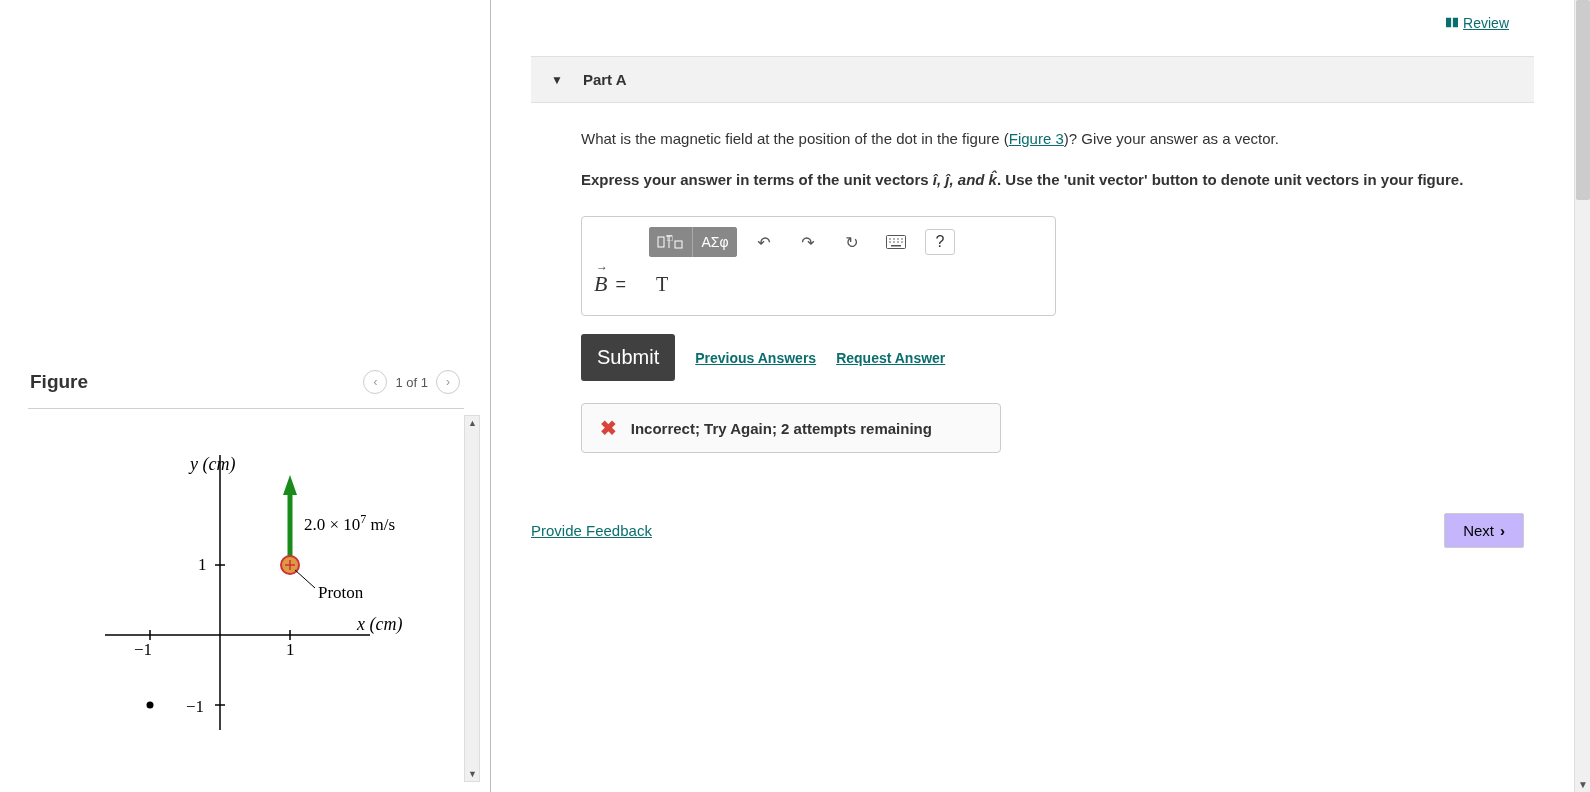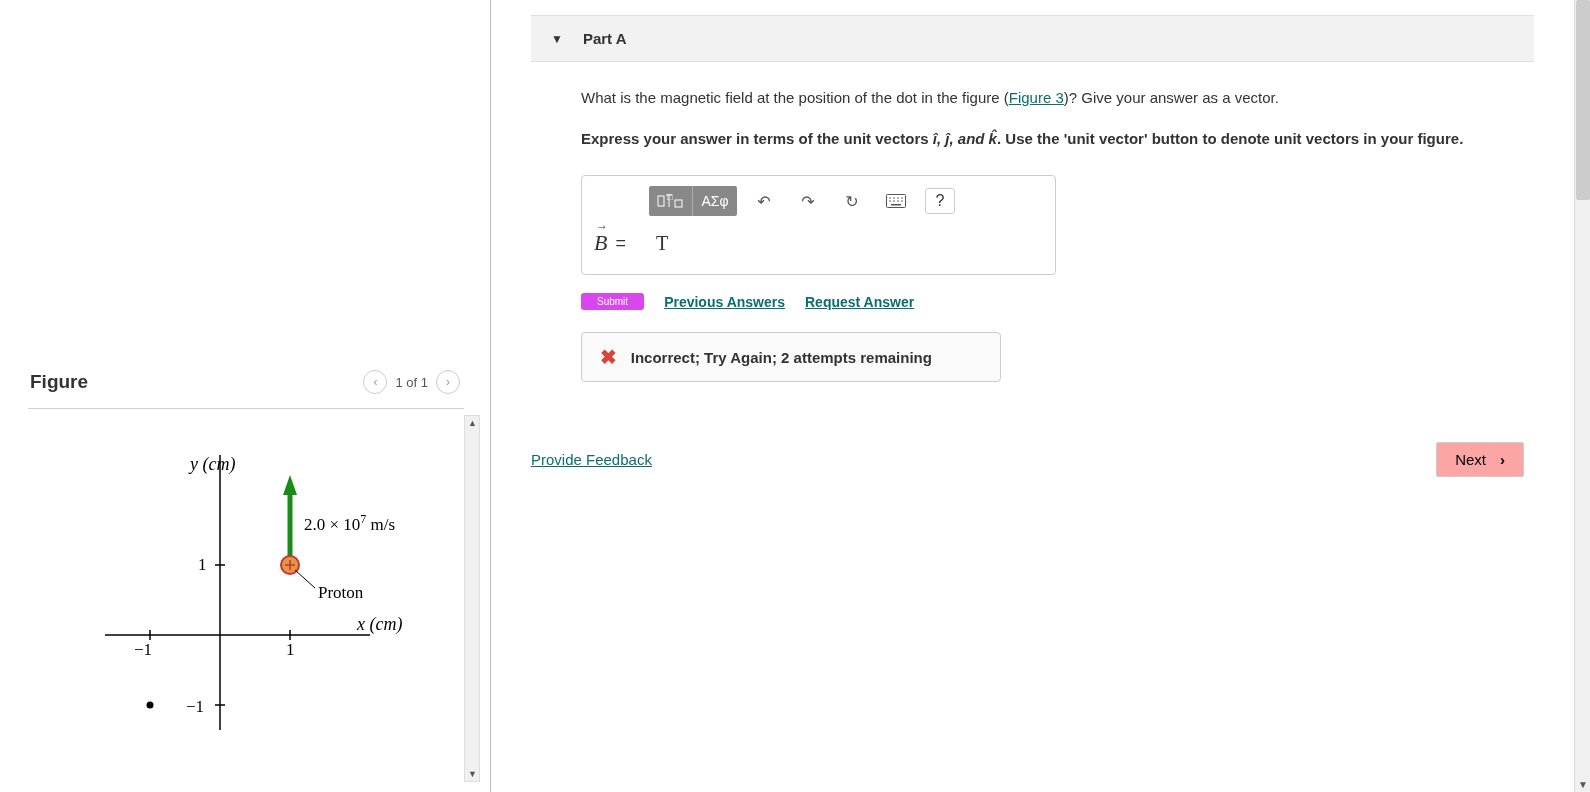--- a/index.html
+++ b/index.html
@@ -43,32 +43,32 @@
   .var-label { font-size: 22px; font-style: italic; font-family: 'Times New Roman', serif; }
   .var-label .vec { position: relative; display: inline-block; }
   .var-label .vec::after { content: '→'; position: absolute; top: -12px; left: 2px; font-size: 12px; font-style: normal; }
   .equals { font-size: 18px; }
   .answer-input-box { border: 1px solid #2b8fbd; height: 42px; width: 345px; padding: 0 8px; display: flex; align-items: center; font-family: 'Times New Roman', serif; font-size: 26px; }
   .answer-input-box .exp { font-size: 15px; vertical-align: super; padding-left: 2px; }
   .unit-label { font-size: 20px; font-family: 'Times New Roman', serif; margin-left: 22px; }
 
   
   .action-row { display: flex; align-items: center; gap: 20px; margin-left: 50px; margin-bottom: 22px; }
-  .submit-btn { background: #d946ef; color: #fff; border: none; padding: 3px 16px; border-radius: 3px; font-size: 10px; cursor: pointer; }
+  .submit-btn { background: #404040; color: #fff; border: none; padding: 12px 16px; border-radius: 3px; font-size: 20px; cursor: pointer; }
   .link-btn { color: #0b6e6e; text-decoration: underline; font-size: 14px; font-weight: bold; cursor: pointer; background: none; border: none; }
 
   
   .feedback-box { border: 1px solid #ccc; border-radius: 4px; padding: 12px 18px; display: inline-flex; align-items: center; gap: 14px; margin-left: 50px; min-width: 420px; background: #fafafa; }
   .feedback-box .x-icon { color: #d9443a; font-size: 20px; font-weight: bold; }
   .feedback-box .msg { font-weight: bold; font-size: 15px; }
 
   
   .bottom-row { display: flex; justify-content: space-between; align-items: center; margin-top: 60px; padding-right: 10px; }
   .provide-feedback { color: #0b6e6e; text-decoration: underline; font-size: 15px; }
-  .next-btn { background: #fca5a5; border: 1px solid #ccc; padding: 8px 18px; font-size: 15px; cursor: pointer; display: flex; align-items: center; gap: 14px; border-radius: 2px; }
+  .next-btn { background: #c4b5fd; border: 1px solid #ccc; padding: 8px 18px; font-size: 15px; cursor: pointer; display: flex; align-items: center; gap: 6px; border-radius: 2px; }
   .next-btn .chev { font-weight: bold; }
 
   
   .figure-header { display: flex; justify-content: space-between; align-items: center; padding: 0 20px 0 30px; position: absolute; top: 370px; left: 0; right: 10px; }
   .figure-title { font-weight: bold; font-size: 19px; }
   .figure-nav { display: flex; align-items: center; gap: 8px; color: #555; font-size: 13px; }
   .nav-circle { width: 24px; height: 24px; border-radius: 50%; border: 1px solid #ccc; display: flex; align-items: center; justify-content: center; font-size: 12px; color: #999; cursor: pointer; background: #fff; }
   .figure-hr { position: absolute; top: 408px; left: 28px; right: 26px; border: none; border-top: 1px solid #d0d0d0; }
 
   .figure-scroll { position: absolute; top: 415px; right: 10px; bottom: 10px; width: 16px; background: #f0f0f0; border: 1px solid #ddd; }
@@ -128,20 +128,28 @@
         <text x="196" y="215" class="tick-label"><tspan>1</tspan></text>
         <text x="44" y="215" class="tick-label"><tspan>−1</tspan></text>
         <text x="96" y="272" class="tick-label"><tspan>−1</tspan></text>
       </svg>
     </div>
   </div>
 
   <div class="divider"></div>
 
   <div class="right-panel">
+    <div class="review-bar">
+      <a class="review-link" href="#">
+        <svg viewBox="0 0 16 14">
+            <path fill="#0b6e6e" d="M1 1h6v11H1zM9 1h6v11H9z"></path>
+          </svg>
+        <span>Review</span>
+      </a>
+    </div>
 
     <div class="part-header">
       <span class="chevron">▼</span>
       <span class="title">Part A</span>
     </div>
 
     <div class="question-body">
       <p class="question-text">
         <span>What is the magnetic field at the position of the dot in the figure (</span><a href="#">Figure 3</a><span>)? Give your answer as a vector.</span>
       </p>

